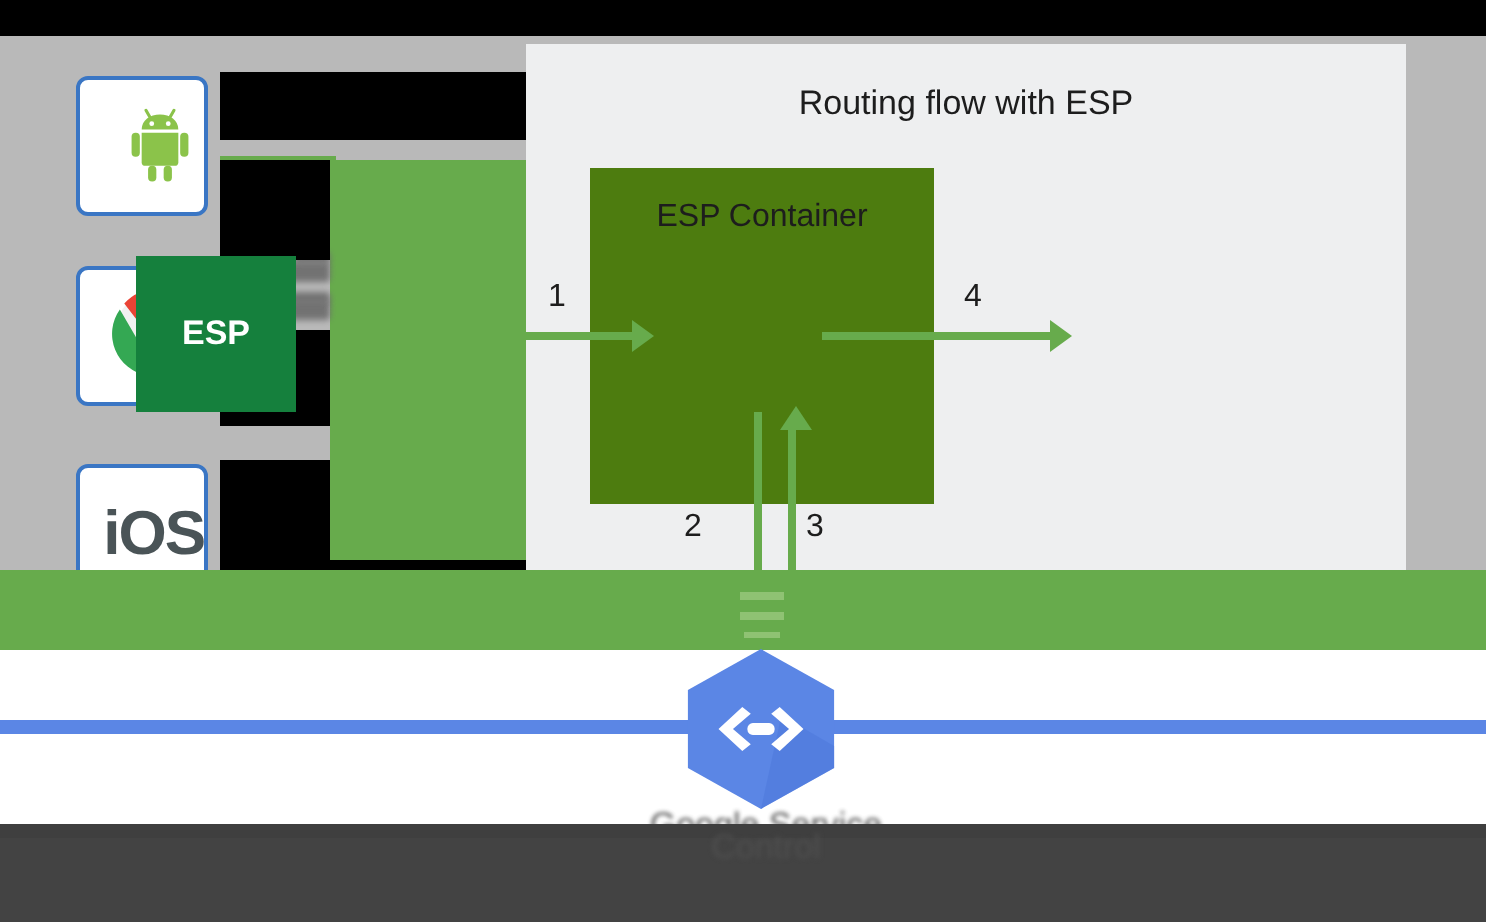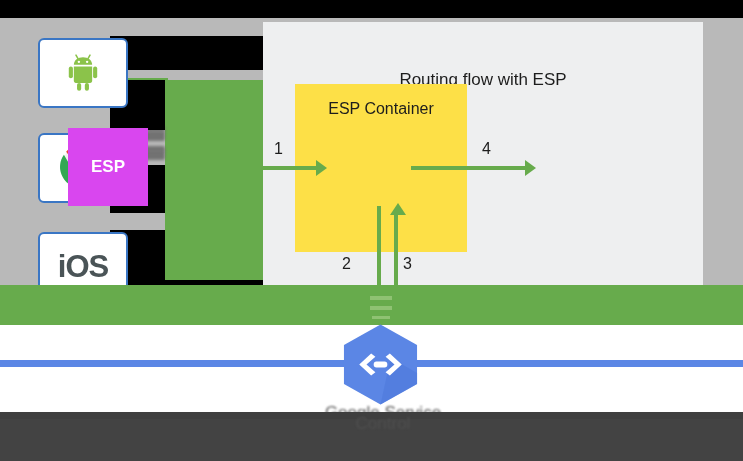--- a/index.html
+++ b/index.html
@@ -40,39 +40,39 @@
   #sm-2{left:125px;top:150px;width:40px;height:10px;}
   #sm-2b{left:145px;top:146px;width:20px;height:6px;}
 
   
   .gline{background:#67ab4c;height:3px;}
   #gl-1{left:110px;top:78px;width:58px;}
   #gl-2{left:110px;top:168px;width:58px;}
   #gl-3{left:110px;top:265px;width:58px;}
 
   
-  .tile{position:absolute;width:90px;height:70px;background:#ffffff;border:2px solid #3a76c4;
-        border-radius:6px;box-sizing:border-box;display:flex;align-items:center;justify-content:center;}
+  .tile{position:absolute;width:66px;height:70px;background:#ffffff;border:2px solid #3a76c4;
+        border-radius:6px;box-sizing:border-box;display:flex;align-items:center;justify-content:flex-end;}
   #tile-android{left:38px;top:38px;}
   #tile-chrome{left:38px;top:133px;}
   #tile-ios{left:38px;top:232px;}
   .ios-text{font-family:"Liberation Sans",sans-serif;font-weight:bold;font-size:31px;color:#4a5457;letter-spacing:-1px;}
 
   
   #diagram{position:absolute;left:263px;top:22px;width:440px;height:268px;background:#eeeff0;}
   #diagram-title{position:absolute;left:0;top:20px;width:440px;text-align:center;
-                 font-size:17px;color:#1d1d1d;margin-top:28px;}
-
-  .subcard{position:absolute;background:#fde047;}
+                 font-size:17px;color:#1d1d1d;}
+
+  .subcard{position:absolute;background:#4d7c0f;}
   #esp-card{left:32px;top:62px;width:172px;height:168px;}
   #your-card{left:244px;top:62px;width:172px;height:168px;}
   .subcard-title{position:absolute;top:16px;left:0;width:100%;text-align:center;
                  font-size:16px;color:#1d1d1d;}
 
-  .bluebox{position:absolute;background:#d946ef;display:flex;align-items:center;
+  .bluebox{position:absolute;background:#15803d;display:flex;align-items:center;
            justify-content:center;text-align:center;color:#ffffff;}
   #esp-box{left:68px;top:128px;width:80px;height:78px;font-size:17px;font-weight:bold;}
   #your-box{left:549px;top:129px;width:88px;height:82px;font-size:16px;font-weight:bold;line-height:1.25;}
 
   
   .arrow-line{position:absolute;background:#67ab4c;}
   .arrow-head{position:absolute;width:0;height:0;}
   .ah-right{border-left:11px solid #67ab4c;border-top:8px solid transparent;border-bottom:8px solid transparent;}
   .ah-up{border-bottom:12px solid #67ab4c;border-left:8px solid transparent;border-right:8px solid transparent;}
 

